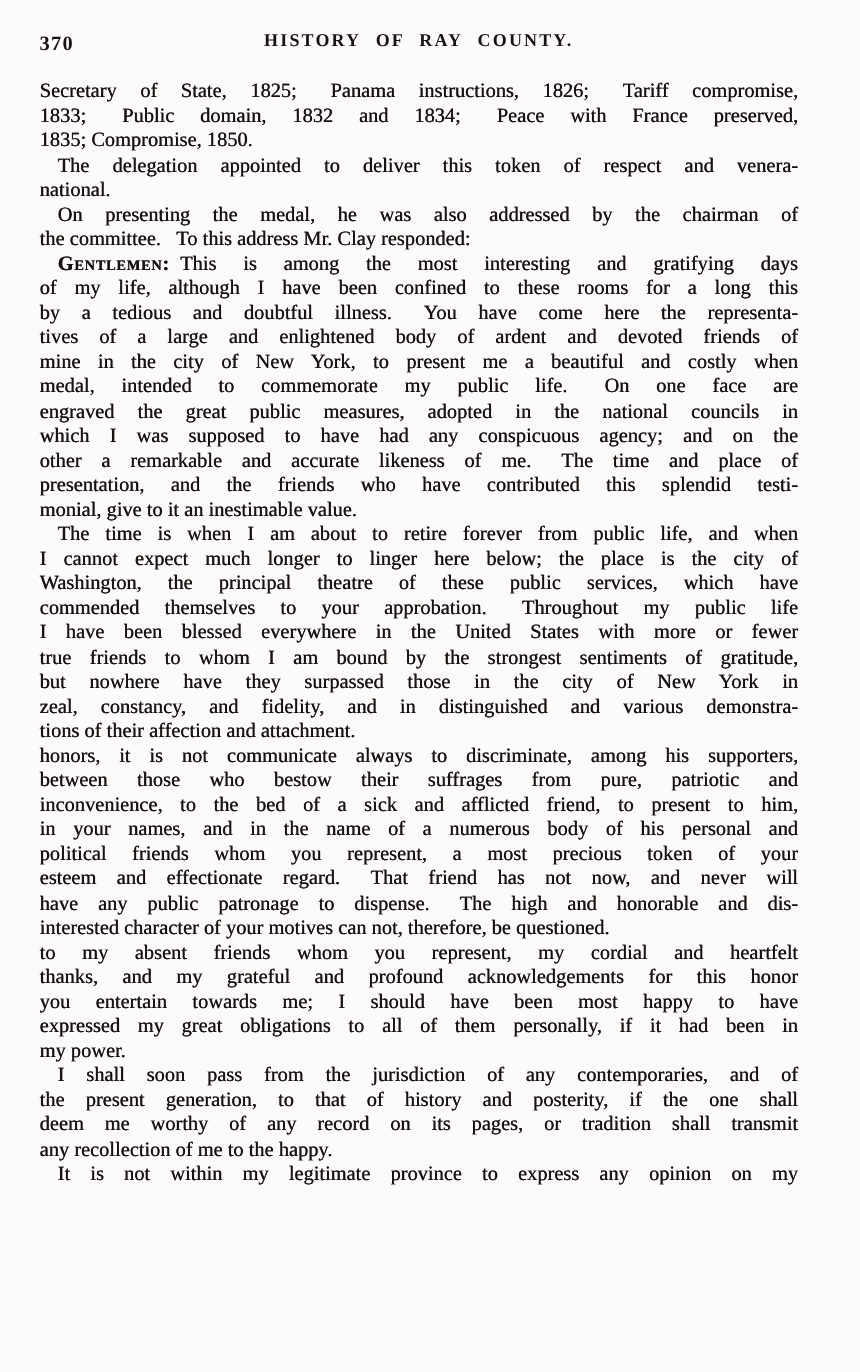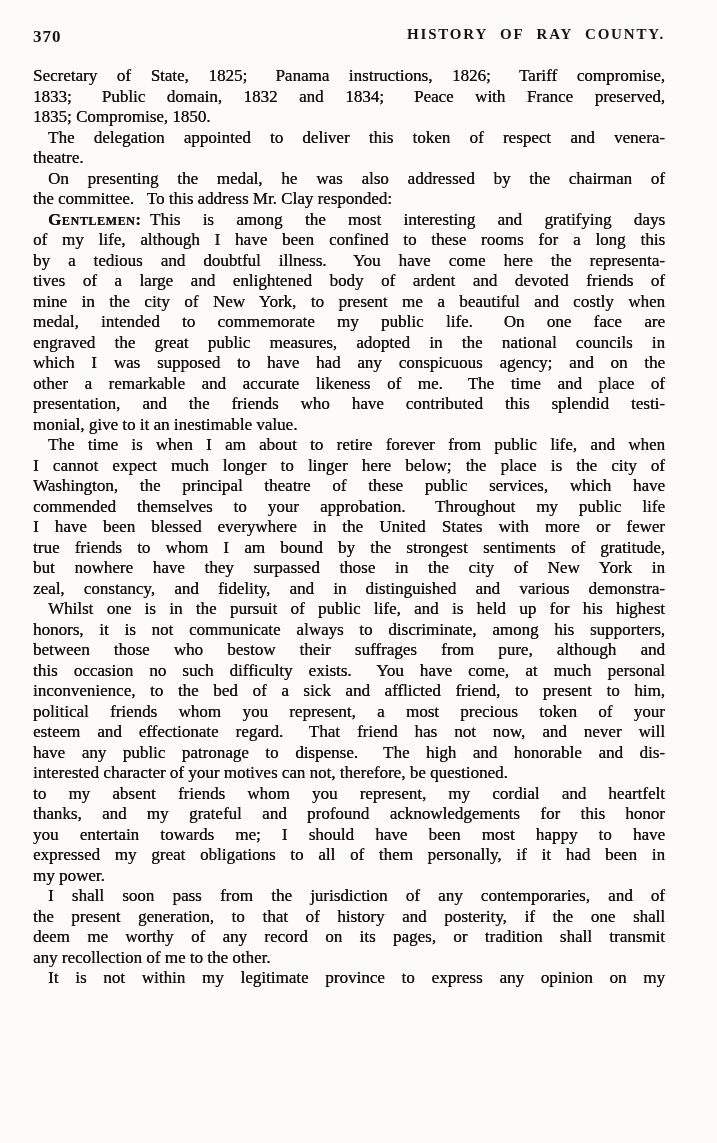--- a/index.html
+++ b/index.html
@@ -25,21 +25,21 @@
   .page-number {
     position: absolute;
     left: 0;
     top: 1px;
     font-size: 17px;
     font-weight: 700;
     letter-spacing: 1px;
   }
   .running-header {
     display: block;
-    text-align: right;
+    text-align: center;
     font-size: 15px;
     font-weight: 700;
     letter-spacing: 1.8px;
     word-spacing: 7px;
   }
   .page-body {
     text-shadow: 0.25px 0 0 currentColor; 
   }
   .paragraph {
     margin: 0;
@@ -72,21 +72,21 @@
     <span class="running-header">HISTORY OF RAY COUNTY.</span>
   </header>
   <main class="page-body">
       <div class="paragraph">
         <div class="line">Secretary of State, 1825;  Panama instructions, 1826;  Tariff compromise,</div>
         <div class="line">1833;  Public domain, 1832 and 1834;  Peace with France preserved,</div>
         <div class="line last">1835; Compromise, 1850.</div>
       </div>
       <div class="paragraph">
         <div class="line indent">The delegation appointed to deliver this token of respect and venera-</div>
-        <div class="line last">theatre.</div>
+        <div class="line last">national.</div>
       </div>
       <div class="paragraph">
         <div class="line indent">On presenting the medal, he was also addressed by the chairman of</div>
         <div class="line last">the committee.  To this address Mr. Clay responded:</div>
       </div>
       <div class="paragraph">
         <div class="line indent"><span class="lead-smallcaps">Gentlemen:</span> This is among the most interesting and gratifying days</div>
         <div class="line">of my life, although I have been confined to these rooms for a long this</div>
         <div class="line">by a tedious and doubtful illness.  You have come here the representa-</div>
         <div class="line">tives of a large and enlightened body of ardent and devoted friends of</div>
@@ -100,42 +100,42 @@
       </div>
       <div class="paragraph">
         <div class="line indent">The time is when I am about to retire forever from public life, and when</div>
         <div class="line">I cannot expect much longer to linger here below; the place is the city of</div>
         <div class="line">Washington, the principal theatre of these public services, which have</div>
         <div class="line">commended themselves to your approbation.  Throughout my public life</div>
         <div class="line">I have been blessed everywhere in the United States with more or fewer</div>
         <div class="line">true friends to whom I am bound by the strongest sentiments of gratitude,</div>
         <div class="line">but nowhere have they surpassed those in the city of New York in</div>
         <div class="line">zeal, constancy, and fidelity, and in distinguished and various demonstra-</div>
+        <div class="line last">tions of their affection and attachment.</div>
       </div>
       <div class="paragraph">
-        <div class="line indent">Whilst one is in the pursuit of public life, and is held up for his highest</div>
         <div class="line">honors, it is not communicate always to discriminate, among his supporters,</div>
-        <div class="line">between those who bestow their suffrages from pure, although and</div>
-        <div class="line">this occasion no such difficulty exists.  You have come, at much personal</div>
+        <div class="line">between those who bestow their suffrages from pure, patriotic and</div>
         <div class="line">inconvenience, to the bed of a sick and afflicted friend, to present to him,</div>
+        <div class="line">in your names, and in the name of a numerous body of his personal and</div>
         <div class="line">political friends whom you represent, a most precious token of your</div>
         <div class="line">esteem and effectionate regard.  That friend has not now, and never will</div>
         <div class="line">have any public patronage to dispense.  The high and honorable and dis-</div>
         <div class="line last">interested character of your motives can not, therefore, be questioned.</div>
       </div>
       <div class="paragraph">
         <div class="line">to my absent friends whom you represent, my cordial and heartfelt</div>
         <div class="line">thanks, and my grateful and profound acknowledgements for this honor</div>
         <div class="line">you entertain towards me; I should have been most happy to have</div>
         <div class="line">expressed my great obligations to all of them personally, if it had been in</div>
         <div class="line last">my power.</div>
       </div>
       <div class="paragraph">
         <div class="line indent">I shall soon pass from the jurisdiction of any contemporaries, and of</div>
         <div class="line">the present generation, to that of history and posterity, if the one shall</div>
         <div class="line">deem me worthy of any record on its pages, or tradition shall transmit</div>
-        <div class="line last">any recollection of me to the other.</div>
+        <div class="line last">any recollection of me to the happy.</div>
       </div>
       <div class="paragraph">
         <div class="line indent">It is not within my legitimate province to express any opinion on my</div>
       </div>
     </main>
 </div>
 
 </body></html>

